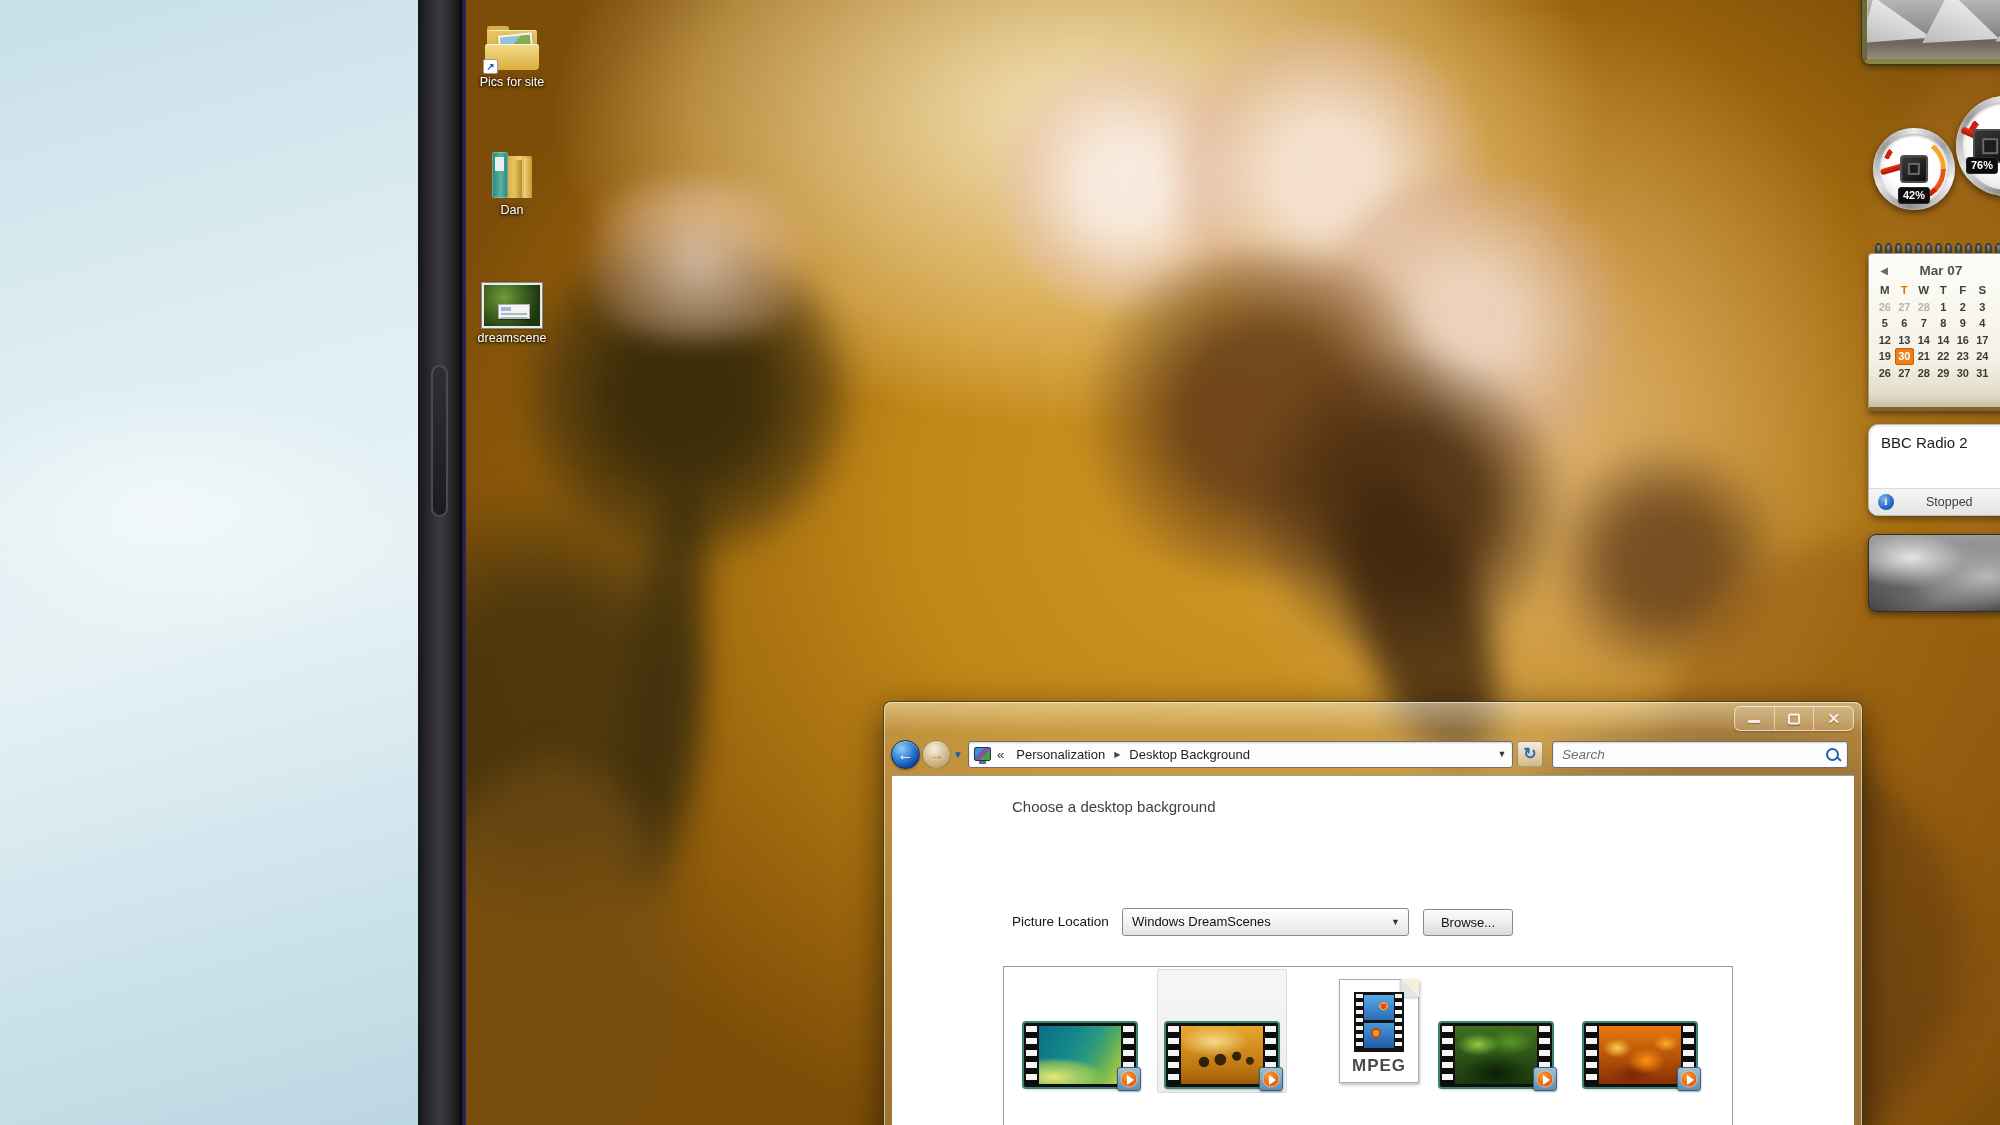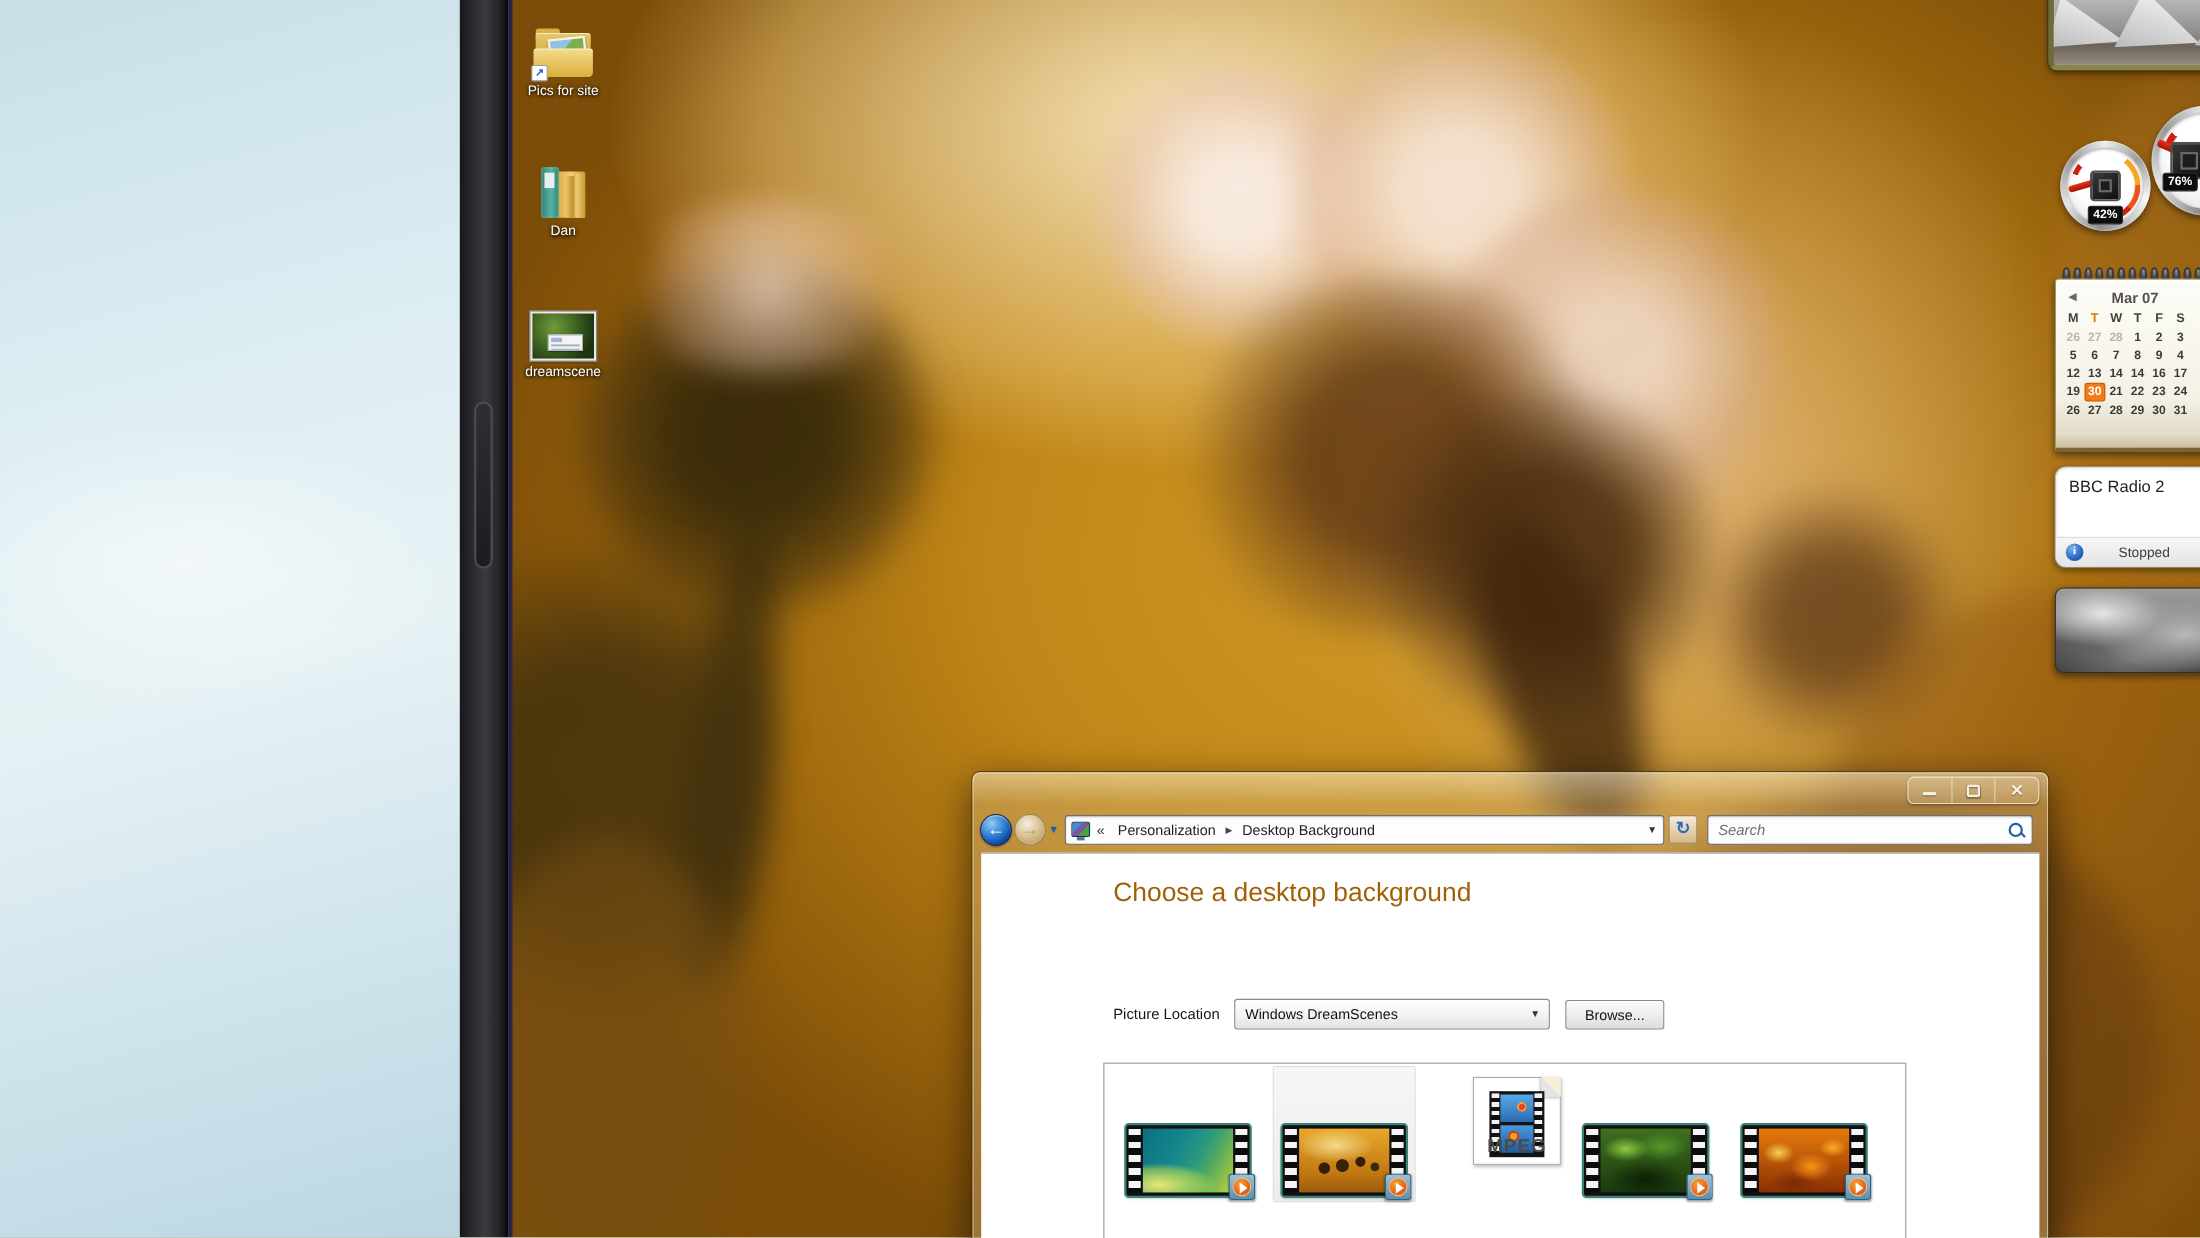--- a/index.html
+++ b/index.html
@@ -209,21 +209,21 @@
   .search input::placeholder { color:#6e6e6e; }
   .mag { width:26px; position:relative; height:100%; cursor:pointer; }
   .mag::before { content:""; position:absolute; left:5px; top:6px; width:9px; height:9px;
       border:2px solid #1f5fae; border-radius:50%; }
   .mag::after { content:""; position:absolute; left:15px; top:16px; width:6px; height:2px;
       background:#1f5fae; transform:rotate(45deg); border-radius:1px; }
 
   
   .content { position:absolute; left:8px; right:8px; top:73px; bottom:0; background:#fff;
       border-top:1px solid #9a9a9a; overflow:hidden; }
-  .h1 { position:absolute; left:120px; top:22px; font-size:24px; color:#a16207; }
+  .h1 { position:absolute; left:120px; top:22px; font-size:15px; color:#404040; }
   .desc { position:absolute; left:120px; top:57px; width:760px; font-size:13.5px; line-height:20px; color:#161616; }
   .ploc-label { position:absolute; left:120px; top:138px; font-size:13.5px; color:#161616; }
   .combo { position:absolute; left:230px; top:132px; width:287px; height:28px;
       background:linear-gradient(180deg,#fff,#f2f2f2 55%,#e3e3e3); border:1px solid #8a8a8a; border-radius:3px;
       font-size:13px; color:#111; line-height:26px; padding-left:9px; cursor:pointer; }
   .combo .carrot { position:absolute; right:8px; top:0; font-size:9px; color:#333; line-height:26px; }
   .btn-browse { position:absolute; left:531px; top:133px; width:90px; height:27px;
       background:linear-gradient(180deg,#fbfbfb,#eee 48%,#dcdcdc); border:1px solid #8a8a8a; border-radius:3px;
       font-size:13px; color:#111; text-align:center; line-height:25px; cursor:pointer;
       box-shadow:inset 0 1px 0 #fff; }
@@ -261,21 +261,21 @@
       radial-gradient(ellipse 30px 16px at 40% 85%, rgba(120,40,4,.9), rgba(0,0,0,0) 75%),
       linear-gradient(180deg,#e87a0c,#8a3004); }
   .play { position:absolute; right:-5px; bottom:-4px; width:24px; height:24px; border-radius:3px;
       background:linear-gradient(180deg,#9cc2d8,#5d8fae); border:1px solid #35607e;
       box-shadow:0 1px 2px rgba(0,0,0,.35); }
   .play i { position:absolute; left:50%; top:50%; transform:translate(-50%,-50%); width:17px; height:17px;
       border-radius:50%; background:radial-gradient(circle at 38% 32%, #f6a23c, #dd5f10 70%); border:1px solid rgba(255,255,255,.5); }
   .play b { position:absolute; left:9px; top:7px; width:0; height:0;
       border-left:7px solid #fff; border-top:5px solid rgba(0,0,0,0); border-bottom:5px solid rgba(0,0,0,0); }
   
-  .mpeg { position:absolute; width:80px; height:80px; background:#fff; border:1px solid #ababab;
+  .mpeg { position:absolute; width:80px; height:104px; background:#fff; border:1px solid #ababab;
       box-shadow:1px 2px 3px rgba(0,0,0,.25); }
   .mpeg .fold { position:absolute; right:-1px; top:-1px; width:0; height:0;
       border-left:18px solid #e4e4e4; border-top:18px solid #f7efd8; filter:drop-shadow(-1px 1px 1px rgba(0,0,0,.25)); }
   .mpeg .strip { position:absolute; left:14px; top:12px; width:50px; height:60px; background:#141414; }
   .mpeg .strip .spr-l, .mpeg .strip .spr-r { position:absolute; top:2px; bottom:2px; width:7px;
       background:repeating-linear-gradient(180deg,#f2f2f2 0 4px, #101010 4px 8px); }
   .mpeg .strip .spr-l { left:2px; } .mpeg .strip .spr-r { right:2px; }
   .mpeg .fr { position:absolute; left:10px; right:10px; height:25px; }
   .mpeg .fr1 { top:3px; background:radial-gradient(circle 6px at 65% 45%, #e8432a 45%, #f0a028 46% 70%, rgba(0,0,0,0) 72%),
       linear-gradient(180deg,#5aa8e8,#2a6cb4); }

